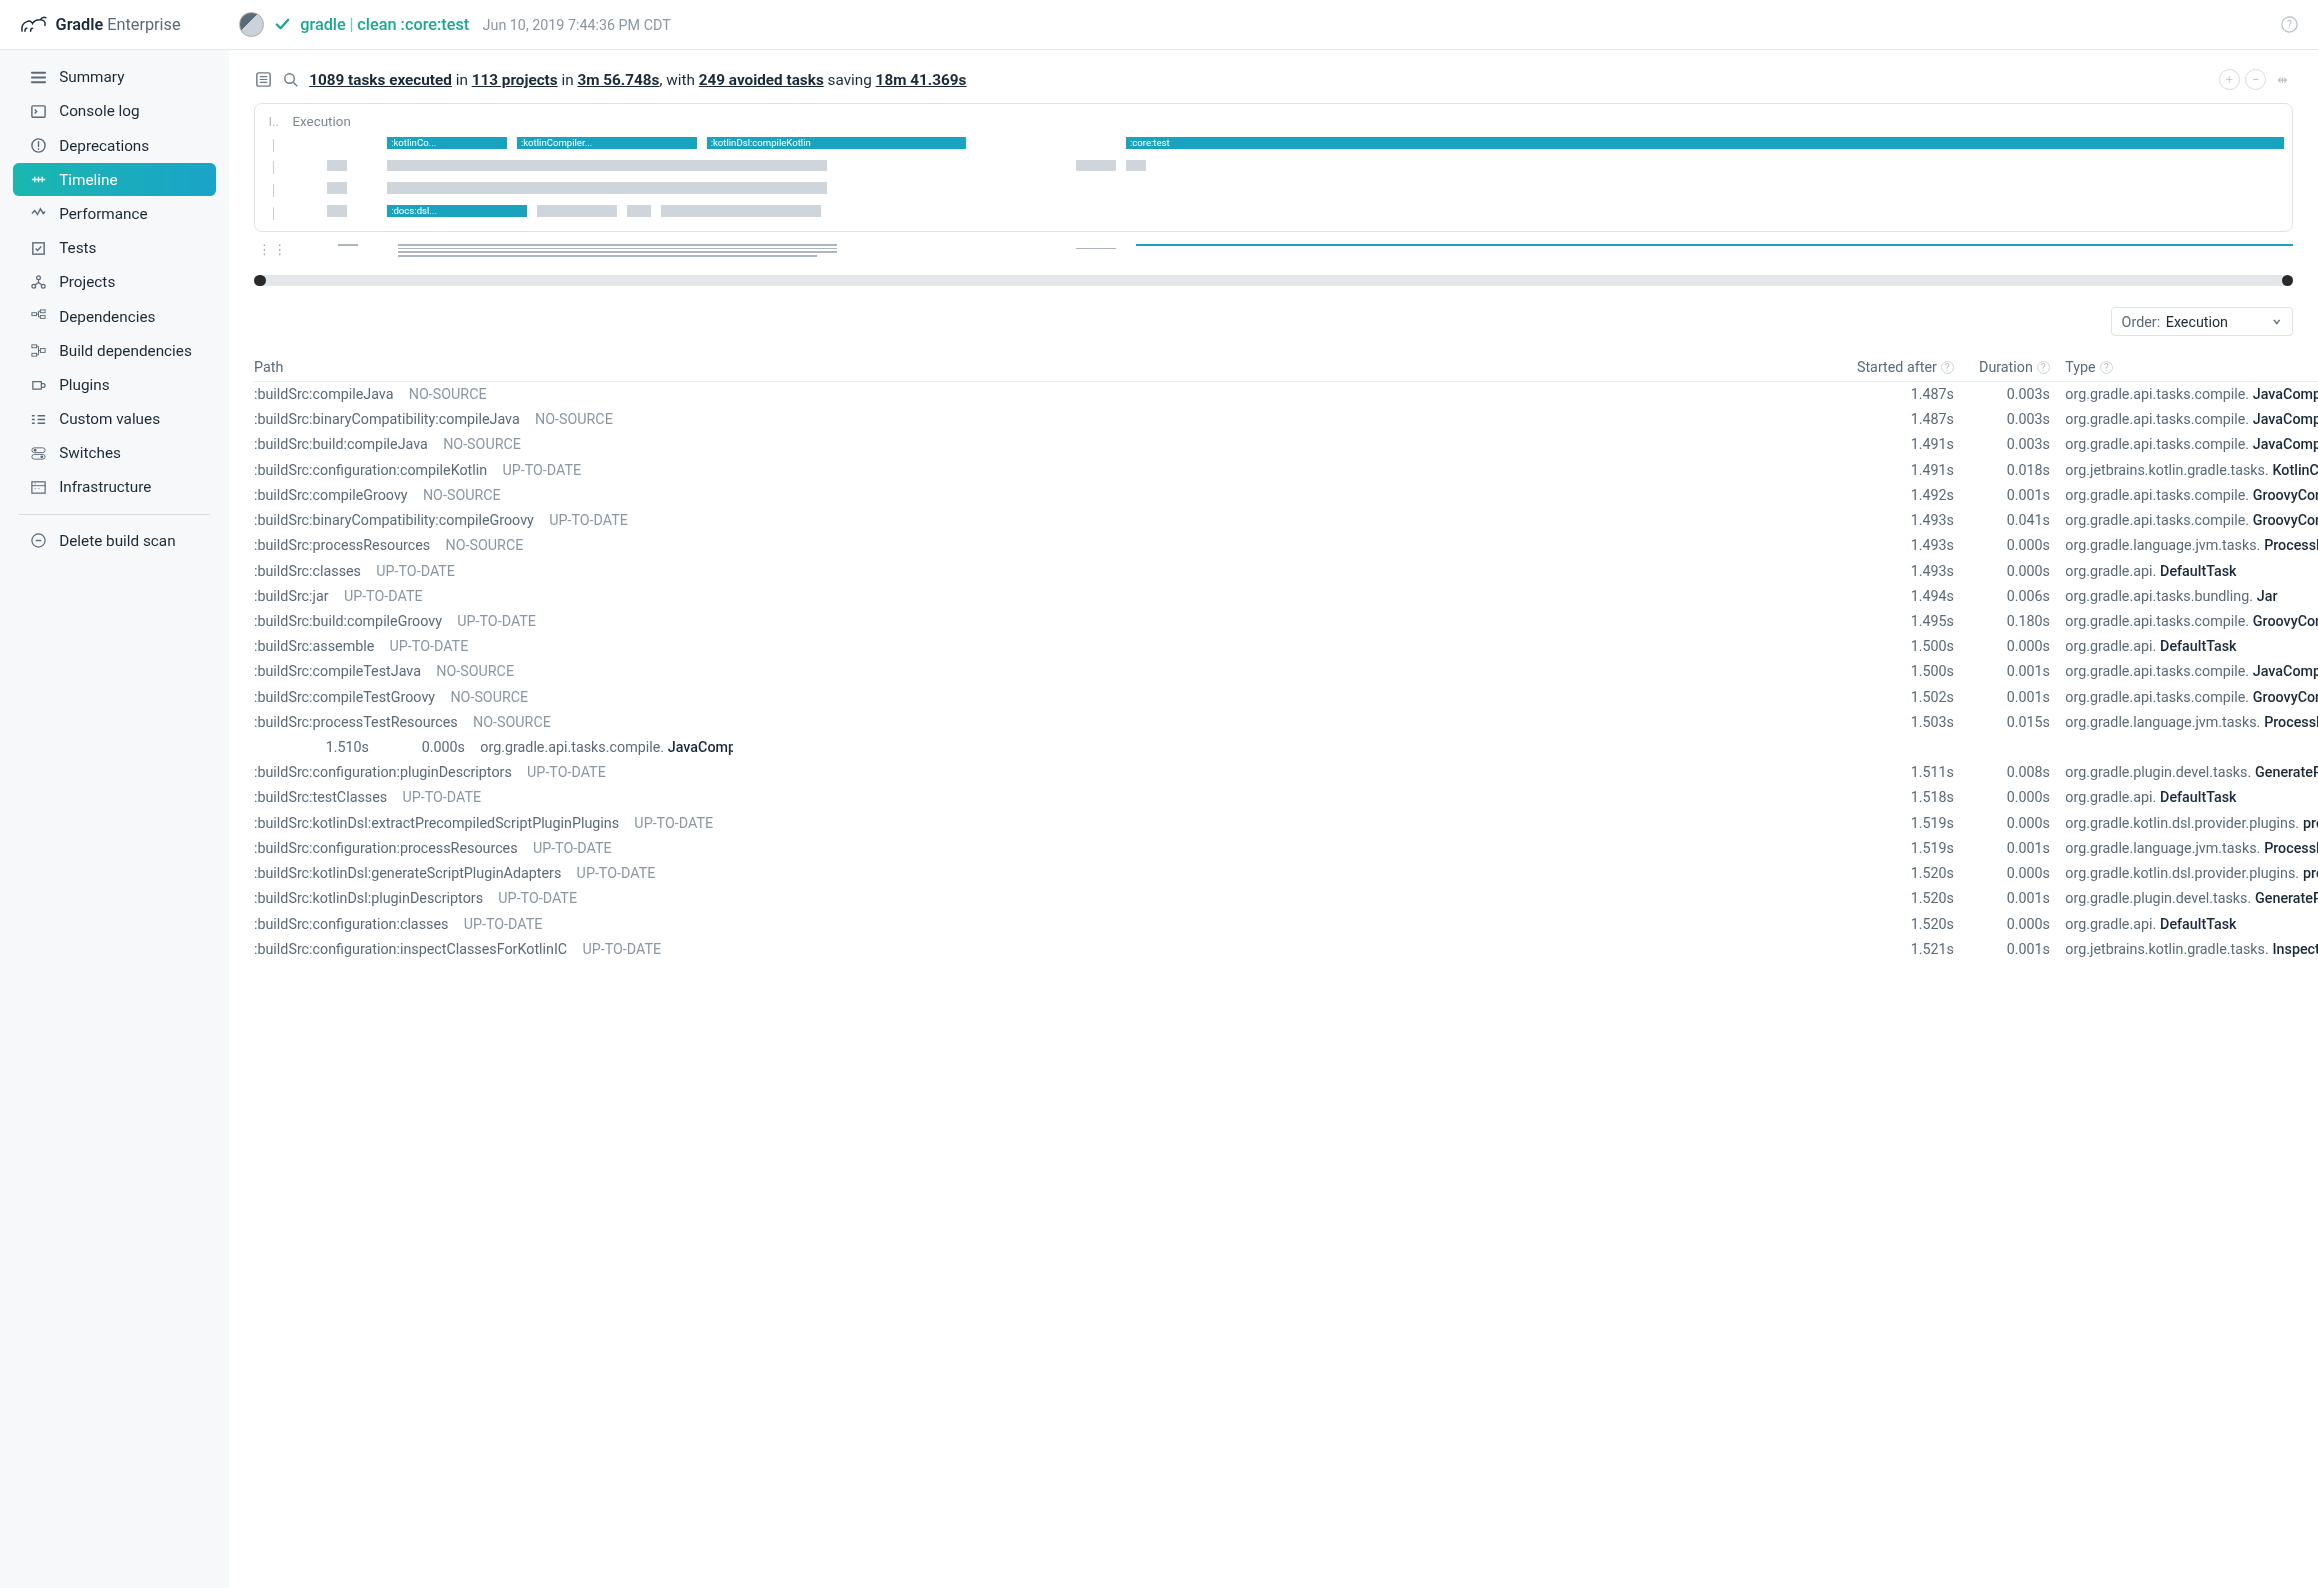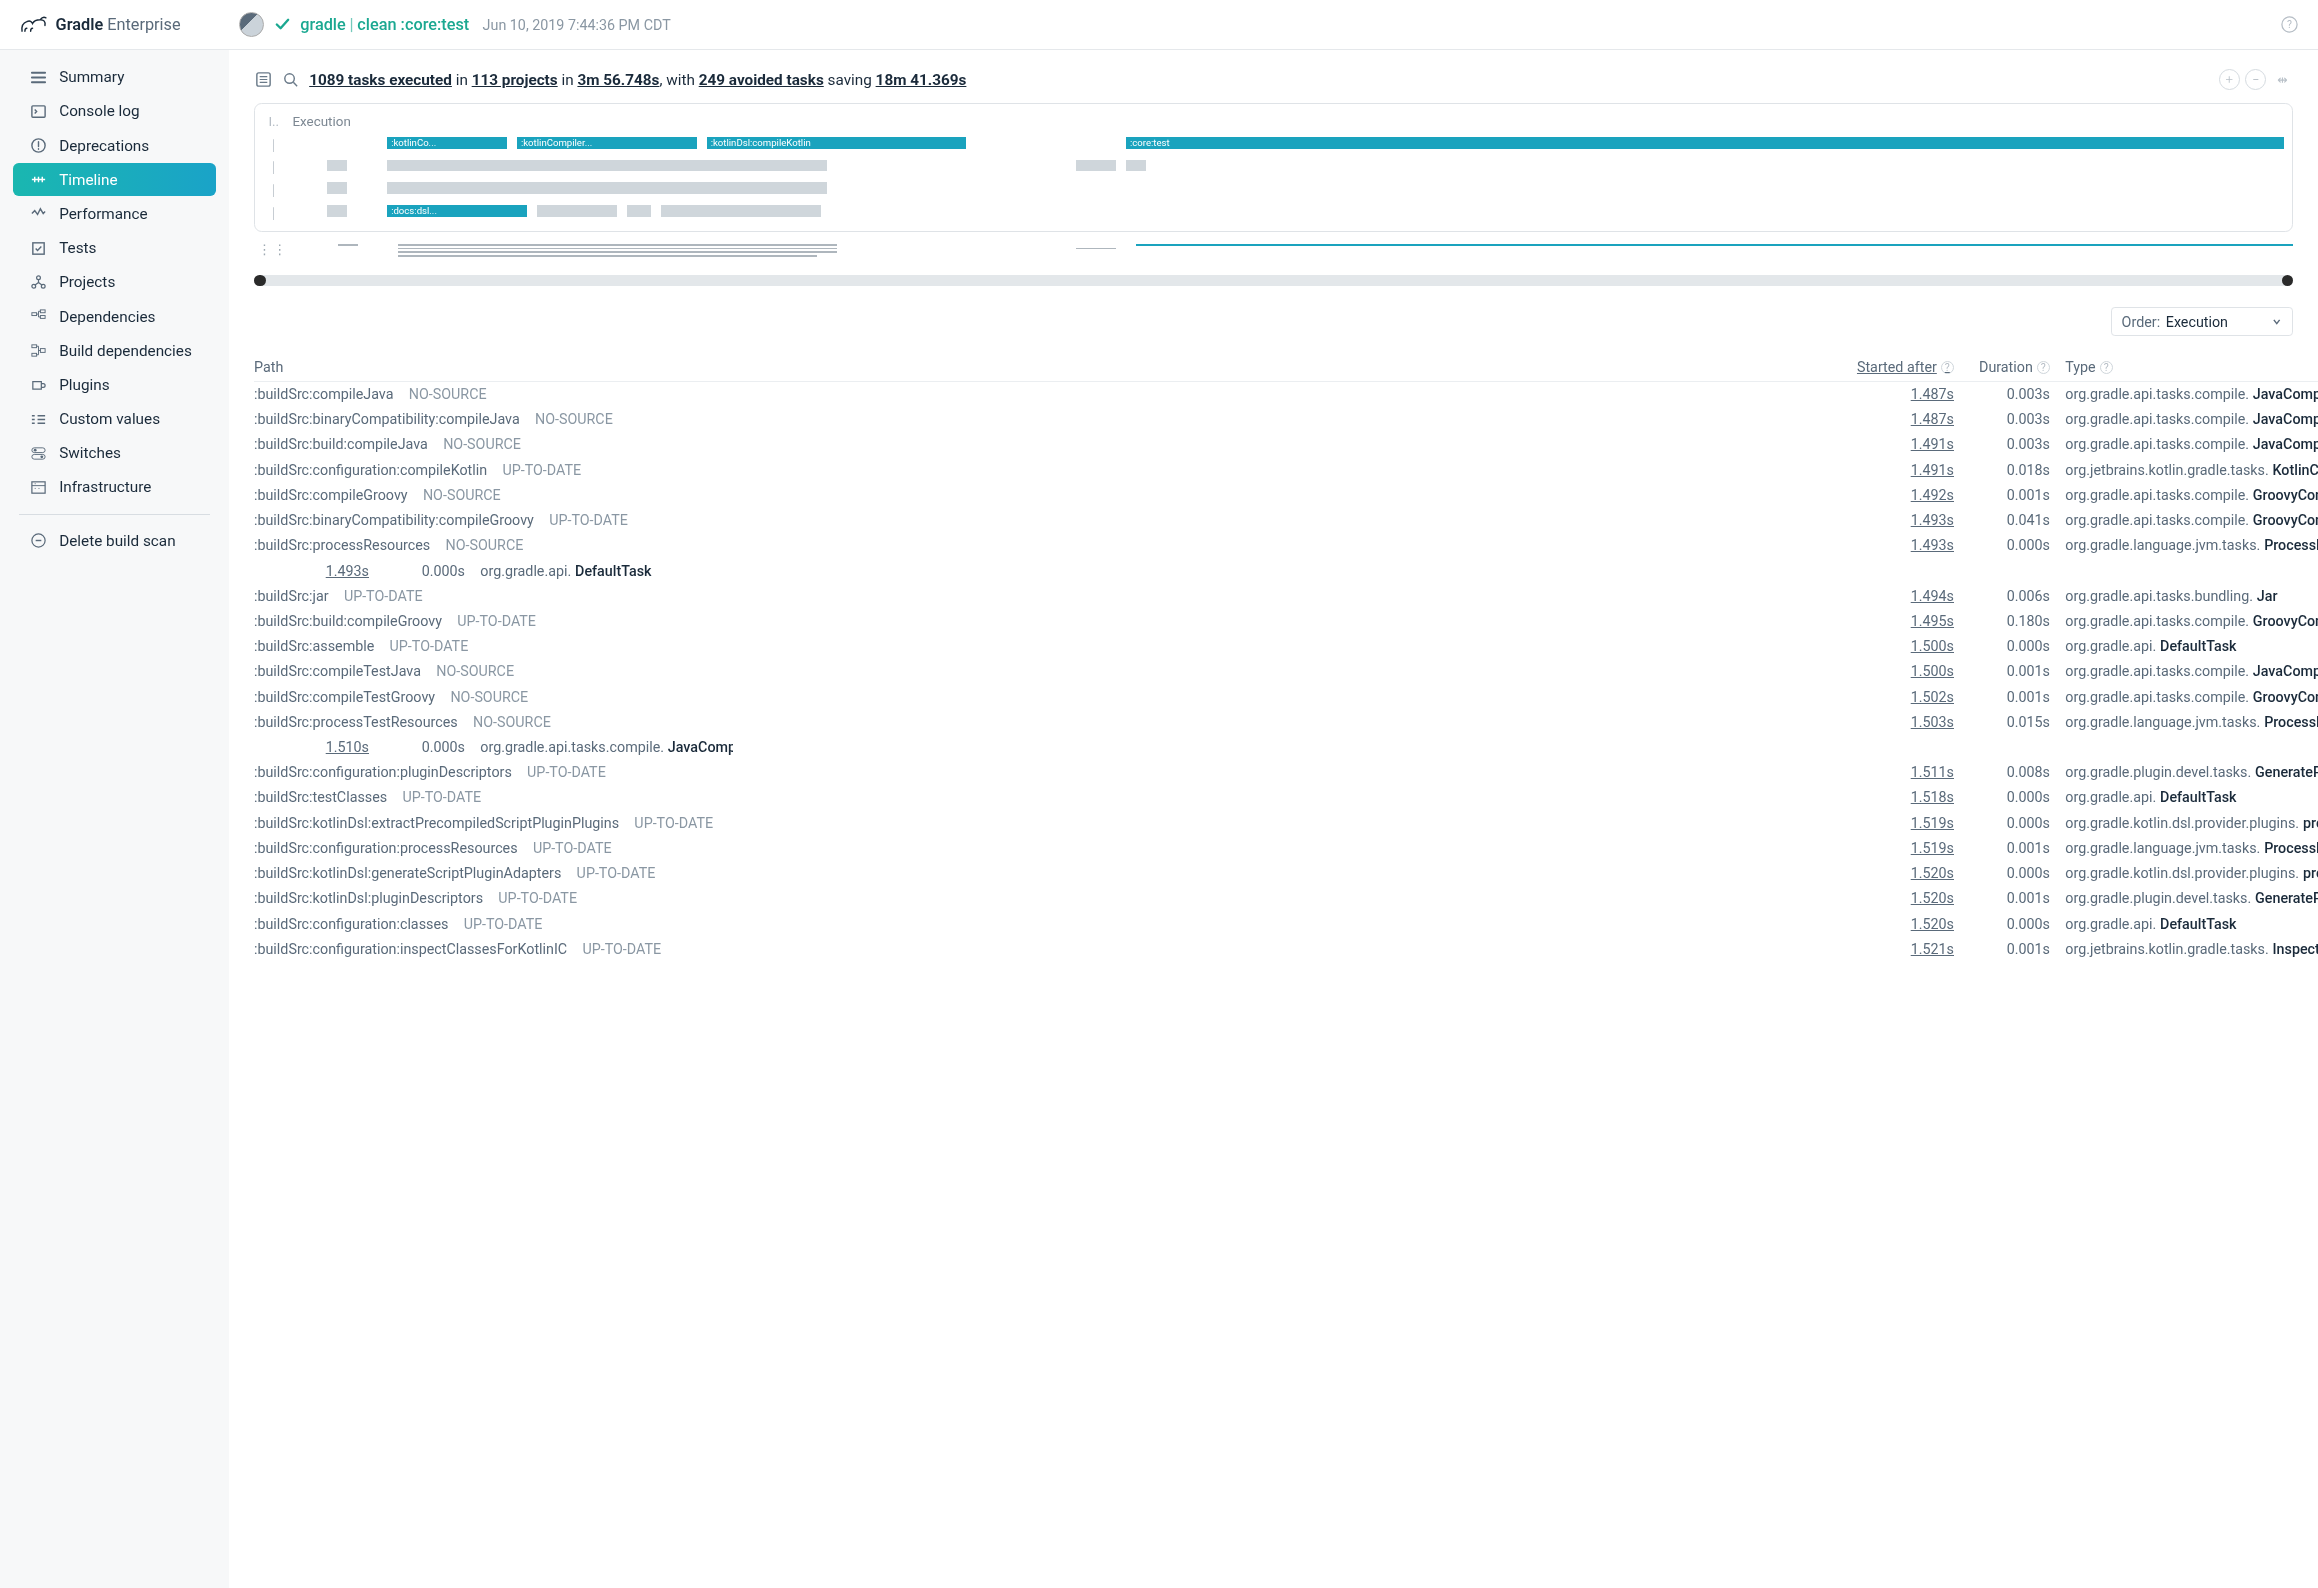--- a/index.html
+++ b/index.html
@@ -62,21 +62,21 @@
 
 
 .order-row { display:flex; justify-content:flex-end; margin:21px 25px 0 0;}
 .order-sel { border:1px solid #dfe3e7; border-radius:3.8px; padding:5.7px 9.6px; display:flex; align-items:center; gap:5.7px; font-size:14.3px; color:#5a6a7a; cursor:pointer; min-width:182px;}
 .order-sel .val { color:#1a2a3a; flex:1;}
 
 
 .table-wrap { margin-top: 23px; }
 .thead { display:flex; font-size:14.3px; color:#5a6a7a; border-bottom:1px solid #ebeef1; padding:0 0 5.7px 0;}
 .col-path { flex:1; min-width:0;}
-.col-start { width:115px; text-align:right; display:flex; align-items:center; justify-content:flex-end; gap:3.8px;text-decoration:underline;}
+.col-start { width:115px; text-align:right; display:flex; align-items:center; justify-content:flex-end; gap:3.8px;}
 .col-dur { width:96px; text-align:right; display:flex; align-items:center; justify-content:flex-end; gap:3.8px;}
 .col-type { width:268px; padding-left:15.3px; display:flex; align-items:center; gap:3.8px;}
 .q { font-size:10.5px; color:#b5bdc5; border:1px solid #cfd6db; border-radius:50%; width:13.4px; height:13.4px; display:inline-flex; align-items:center; justify-content:center;}
 .trow { display:flex; font-size:14.3px; padding:1.9px 0; line-height:1.5;}
 .trow .path { color:#5a6a7a; }
 .trow .status { color:#8a97a3; margin-left:15.3px;}
 .trow .start,.trow .dur { color:#5a6a7a; }
 .trow .typ { color:#5a6a7a; white-space:nowrap; overflow:hidden;}
 .trow .typ .cls { color:#1a2a3a; font-weight:500;}
 
@@ -393,20 +393,21 @@
             <div class="col-dur dur">0.041s</div>
             <div class="col-type typ">org.gradle.api.tasks.compile.<span class="cls">GroovyCompile</span></div>
           </div>
           <div class="trow">
             <div class="col-path"><span class="path">:buildSrc:processResources</span><span class="status">NO-SOURCE</span></div>
             <div class="col-start start">1.493s</div>
             <div class="col-dur dur">0.000s</div>
             <div class="col-type typ">org.gradle.language.jvm.tasks.<span class="cls">ProcessResou</span></div>
           </div>
           <div class="trow">
+            <div class="col-path"><span class="path">:buildSrc:classes</span><span class="status">UP-TO-DATE</span></div>
             <div class="col-start start">1.493s</div>
             <div class="col-dur dur">0.000s</div>
             <div class="col-type typ">org.gradle.api.<span class="cls">DefaultTask</span></div>
           </div>
           <div class="trow">
             <div class="col-path"><span class="path">:buildSrc:jar</span><span class="status">UP-TO-DATE</span></div>
             <div class="col-start start">1.494s</div>
             <div class="col-dur dur">0.006s</div>
             <div class="col-type typ">org.gradle.api.tasks.bundling.<span class="cls">Jar</span></div>
           </div>

